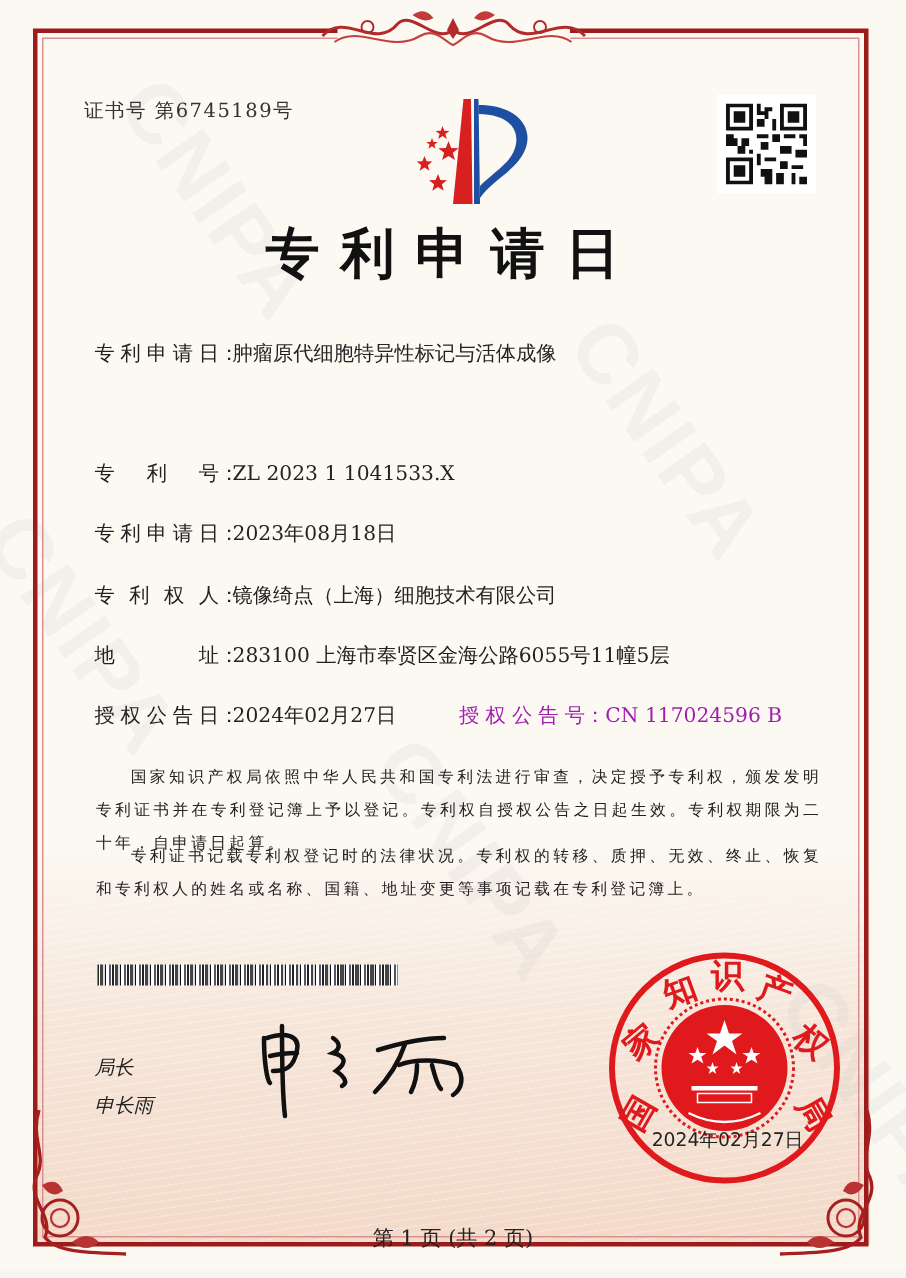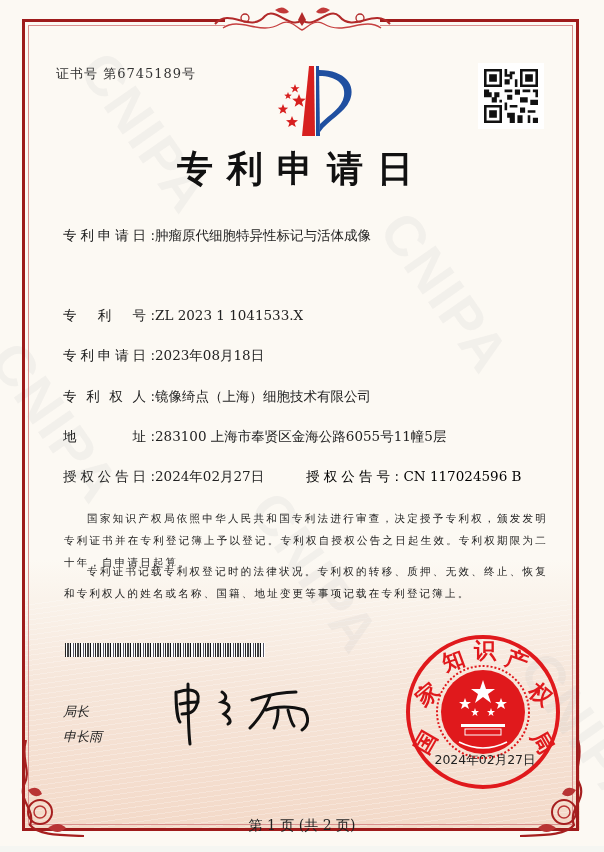--- a/index.html
+++ b/index.html
@@ -54,21 +54,21 @@
       position: absolute; left: 0; width: 604px; top: 145px; text-align: center;
       font-size: 36px; letter-spacing: 14px; color: #111; font-weight: bold;
       font-family: "DejaVu Sans", sans-serif;
     }
     .field {
       position: absolute; left: 63px; font-size: 13.5px; color: #222; white-space: nowrap;
     }
     .field .label { display: inline-block; width: 83px; text-align-last: justify; text-align: justify; letter-spacing: 0; }
     .field .colon { display: inline-block; width: 9px; }
     .field .value { font-size: 13.5px; }
-    .field2 { position: absolute; left: 306px; font-size: 13.5px; color: #000000; white-space: nowrap; }
+    .field2 { position: absolute; left: 306px; font-size: 13.5px; color: #a21caf; white-space: nowrap; }
     .field2 .label { display: inline-block; width: 84px; text-align-last: justify; }
     .para {
       position: absolute; left: 64px; width: 484px; font-size: 10.5px; line-height: 22px; color: #222;
       text-indent: 2.2em; letter-spacing: 2.2px; text-align: justify;
     }
     .barcode {
       position: absolute; left: 65px; top: 643px; width: 200px; height: 14px;
       background-image: repeating-linear-gradient(90deg, #222 0 1px, #fff 1px 2px, #444 2px 4px, #ddd 4px 5px, #111 5px 6px, #fff 6px 8px, #556 8px 9px, #fff 9px 10px);
     }
     .role { position: absolute; left: 63px; font-family: "DejaVu Sans", sans-serif; font-size: 13px; color: #222; font-style: italic; }

